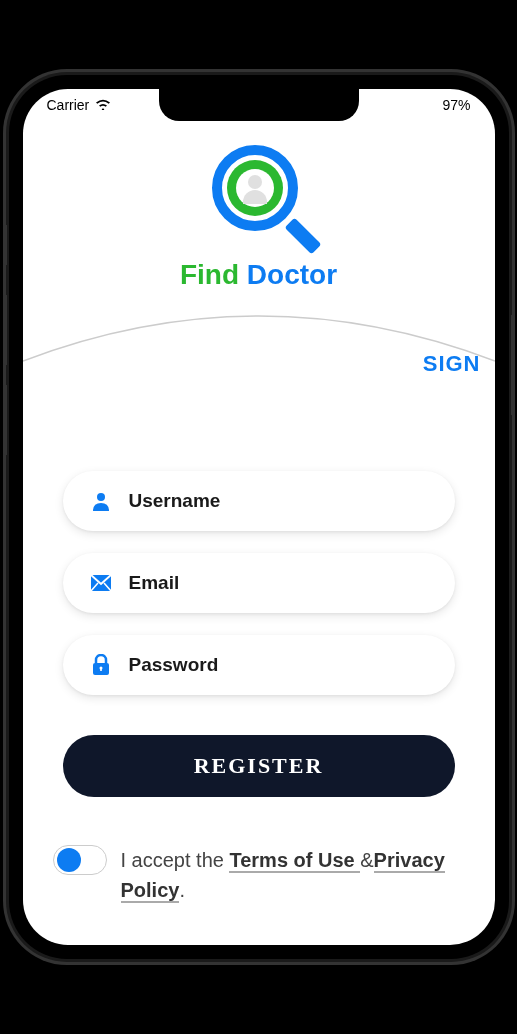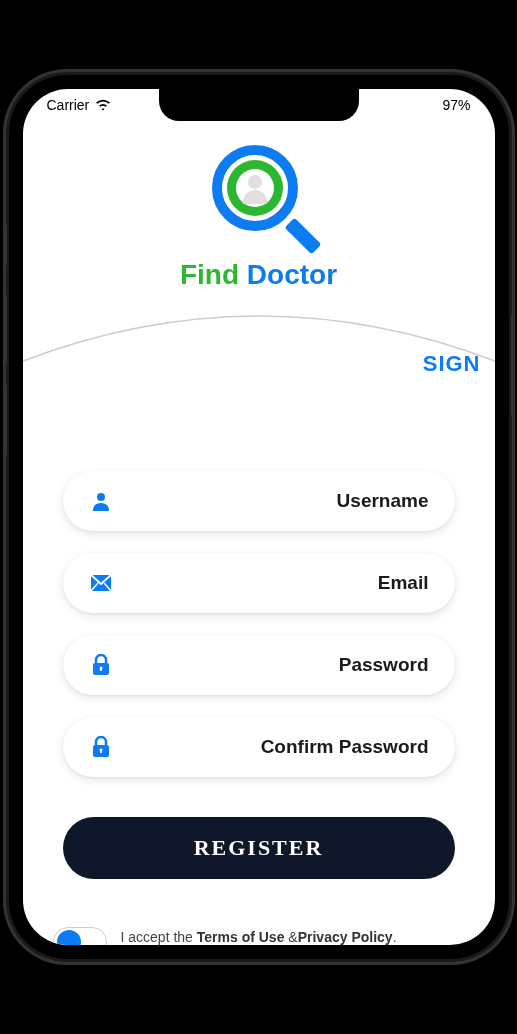--- a/index.html
+++ b/index.html
@@ -175,21 +175,20 @@
       justify-content: center;
     }
     .input-text {
       color: #404040;
       font-size: 19px;
       font-weight: 600;
       flex: 1;
       border: none;
       outline: none;
       background: transparent;
-      text-align: right;
     }
     .input-text::placeholder { color: #1a1a1a; font-weight: 600; }
     .register-btn {
       margin: 40px 40px 0 40px;
       background: #0f172a;
       color: #fff;
       height: 62px;
       border-radius: 32px;
       display: flex;
       align-items: center;
@@ -222,21 +221,21 @@
     .toggle-knob {
       width: 24px;
       height: 24px;
       background: #0d7cf2;
       border-radius: 50%;
       position: absolute;
       top: 2px;
       left: 3px;
     }
     .terms-text {
-      font-size: 14px;
+      font-size: 20px;
       color: #444;
       line-height: 1.5;
     }
     .terms-link {
       font-weight: 700;
       color: #333;
       border-bottom: 2px solid #aaa;
     }
     .side-button-left {
       position: absolute;
@@ -334,31 +333,20 @@
             <svg width="18" height="22" viewBox="0 0 18 22">
                 <rect x="1" y="9" width="16" height="12" rx="2" fill="#0d7cf2"></rect>
                 <path d="M4 9 V6 a5 5 0 0 1 10 0 V9" stroke="#0d7cf2" stroke-width="2.5" fill="none"></path>
                 <circle cx="9" cy="14" r="1.5" fill="#fff"></circle>
                 <rect x="8.2" y="14" width="1.6" height="3" fill="#fff"></rect>
               </svg>
           </span>
           <input class="input-text" type="password" placeholder="Password" style="">
         </div>
 
-        <div class="input-field">
-          <span class="input-icon">
-            <svg width="18" height="22" viewBox="0 0 18 22">
-                <rect x="1" y="9" width="16" height="12" rx="2" fill="#0d7cf2"></rect>
-                <path d="M4 9 V6 a5 5 0 0 1 10 0 V9" stroke="#0d7cf2" stroke-width="2.5" fill="none"></path>
-                <circle cx="9" cy="14" r="1.5" fill="#fff"></circle>
-                <rect x="8.2" y="14" width="1.6" height="3" fill="#fff"></rect>
-              </svg>
-          </span>
-          <input class="input-text" type="password" placeholder="Confirm Password" style="">
-        </div>
       </div>
 
       <button class="register-btn">REGISTER</button>
 
       <div class="terms-row">
         <div class="toggle">
           <div class="toggle-knob"></div>
         </div>
         <div class="terms-text">
           <span>I accept the </span><span class="terms-link">Terms of Use </span><span>&amp;</span><span class="terms-link">Privacy Policy</span><span>.</span>

